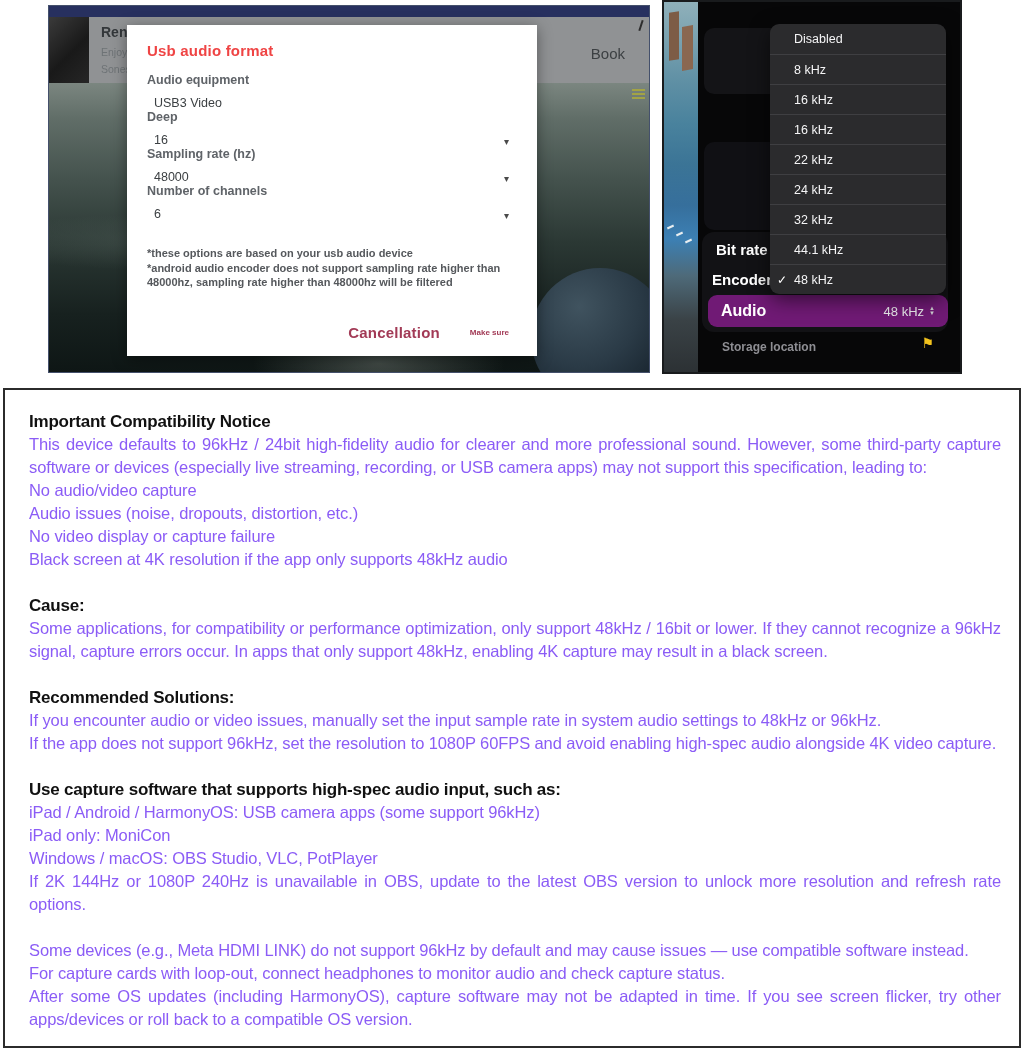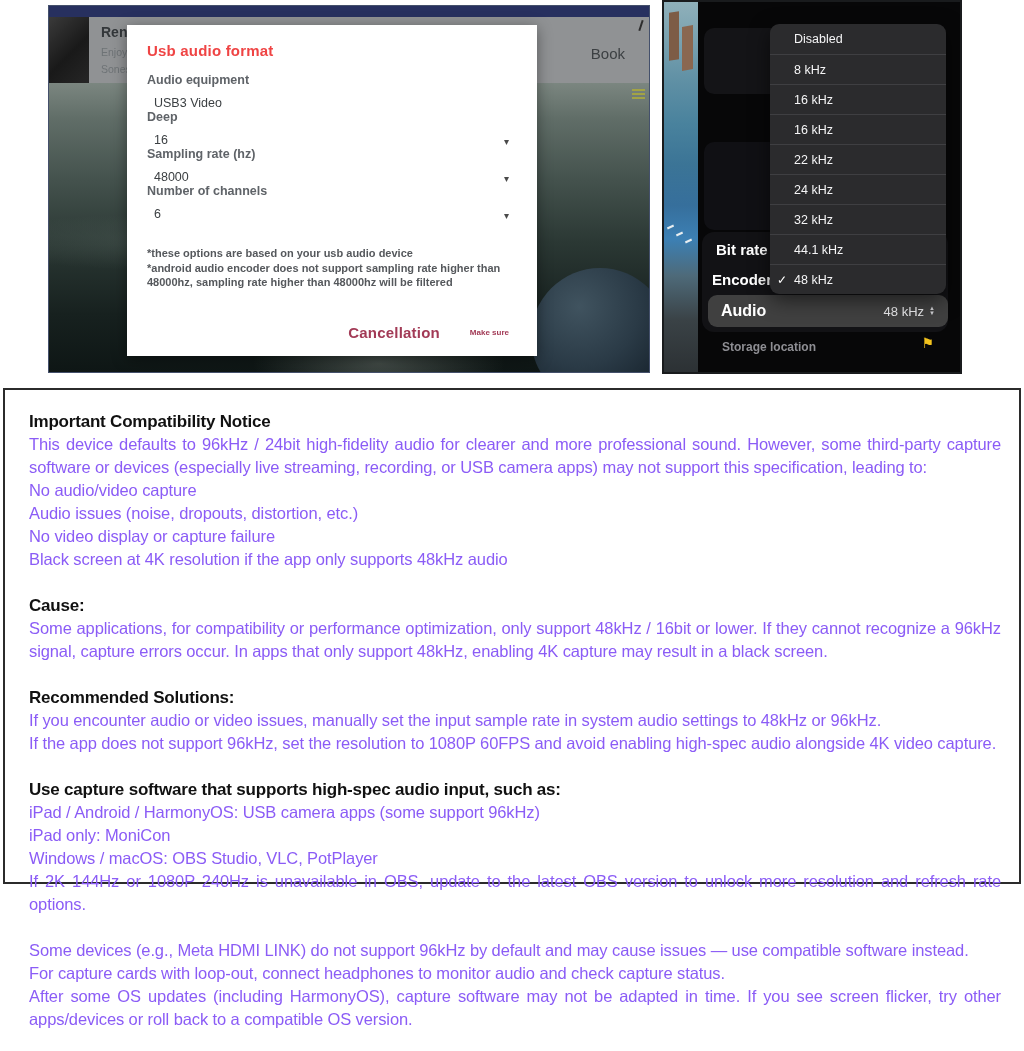--- a/index.html
+++ b/index.html
@@ -43,33 +43,33 @@
     background:linear-gradient(180deg,#8fb0ba 0%,#7aa2b0 10%,#5e8fa4 22%,#49829d 33%,#3b7496 44%,#366f9c 55%,#3c80b4 64%,#4e6a79 74%,#3a4246 86%,#2c3134 100%); }
   .pillar1 { position:absolute; left:5px; top:10px; width:10px; height:48px; background:#7d5c46; transform:skewY(-8deg); }
   .pillar2 { position:absolute; left:18px; top:24px; width:11px; height:44px; background:#8a6750; transform:skewY(-10deg); }
   .dash { position:absolute; width:7px; height:2px; background:#e8eef0; transform:rotate(-25deg); }
   .rs-bg-panel1 { position:absolute; left:40px; top:26px; width:150px; height:66px; background:#141417; border-radius:10px; }
   .rs-bg-panel2 { position:absolute; left:40px; top:140px; width:150px; height:88px; background:#101014; border-radius:10px; }
   .rs-bottom-panel { position:absolute; left:38px; top:230px; width:246px; height:100px; background:#121215; border-radius:12px; }
   .rs-label { position:absolute; font-size:15px; font-weight:bold; color:#ffffff; }
   .rs-label-bitrate { left:52px; top:239px; }
   .rs-label-encoder { left:48px; top:269px; }
-  .rs-audio-row { position:absolute; left:44px; top:293px; width:240px; height:32px; background:#404040; border-radius:9px; display:flex; justify-content:space-between; align-items:center; padding:0 13px; }
+  .rs-audio-row { position:absolute; left:44px; top:293px; width:240px; height:32px; background:#701a75; border-radius:9px; display:flex; justify-content:space-between; align-items:center; padding:0 13px; }
   .audio-label { font-size:16px; font-weight:bold; color:#ffffff; }
   .audio-value { font-size:13px; color:#e8e8ea; display:flex; align-items:center; gap:5px; }
   .selector-icon { display:inline-flex; flex-direction:column; align-items:center; line-height:5px; font-size:6px; color:#cfcfd2; }
   .rs-menu { position:absolute; left:106px; top:22px; width:176px; background:#2b2b2d; border-radius:9px; overflow:hidden; box-shadow:0 6px 20px rgba(0,0,0,.55); }
   .menu-item { height:30px; line-height:30px; padding-left:24px; font-size:12.5px; color:#f5f5f6; border-top:1px solid #3f3f42; position:relative; cursor:pointer; }
   .menu-item:first-child { border-top:none; }
   .menu-check { position:absolute; left:7px; top:0; font-size:12px; color:#ffffff; }
   .rs-storage { position:absolute; left:58px; top:338px; font-size:12px; font-weight:bold; color:#8e8e93; }
   .rs-flag { position:absolute; right:26px; top:333px; font-size:14px; color:#f2c21d; }
 
   
-  .notice { position:absolute; left:3px; top:388px; width:1018px; height:496px; border:2px solid #2b2b2b; background:#ffffff; padding:20px 18px 0 24px; }
+  .notice { position:absolute; left:3px; top:388px; width:1018px; height:660px; border:2px solid #2b2b2b; background:#ffffff; padding:20px 18px 0 24px; }
   .sec { margin-bottom:23px; }
   .sec .sec-head { font-size:17px; line-height:23px; font-weight:bold; color:#111111; letter-spacing:-.2px; }
   .sec p { font-size:16.5px; line-height:23px; color:#8b5cf6; letter-spacing:-.1px; text-align:justify; }
 </style>
 </head>
 <body>
 
 <div class="fig-left">
   <div class="fl-topbar"></div>
   <div class="fl-header">

